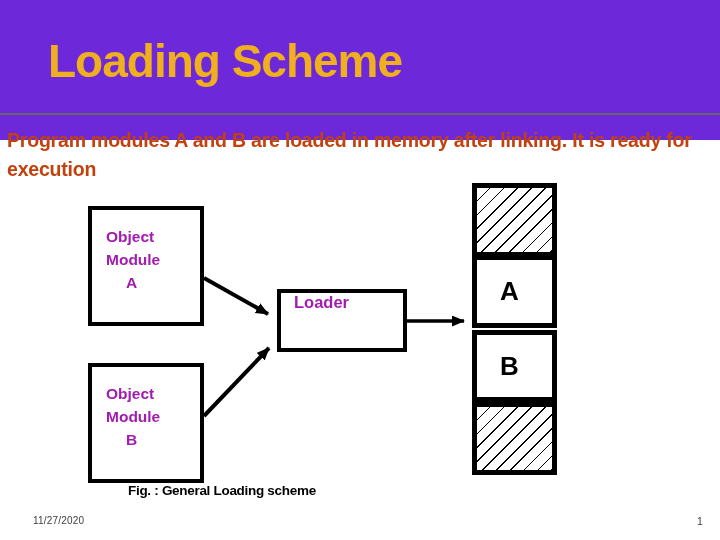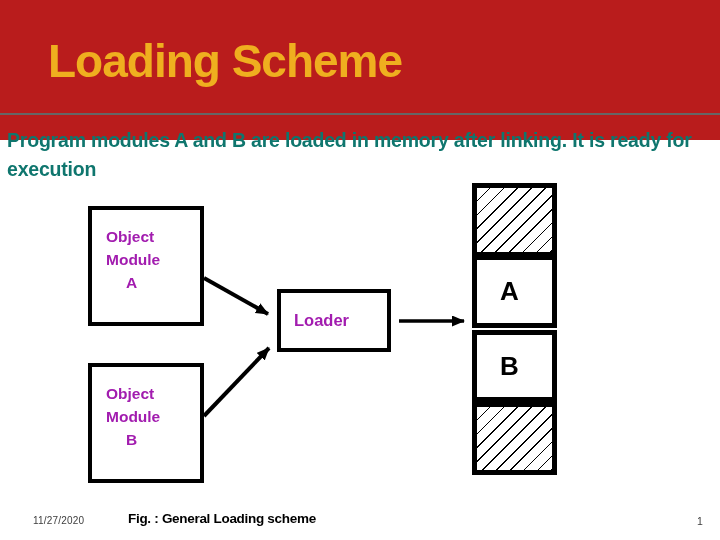--- a/index.html
+++ b/index.html
@@ -7,54 +7,54 @@
     position:relative;
     width:720px;height:540px;
     background:#ffffff;
     overflow:hidden;
     font-family:"Liberation Sans", sans-serif;
     -webkit-font-smoothing:antialiased;
   }
   
   .banner{
     position:absolute;left:0;top:0;width:720px;height:140px;
-    background:#b91c1c;
+    background:#6d28d9;
   }
   .title{
     position:absolute;left:48px;top:38px;
     font-size:46px;line-height:46px;font-weight:bold;
     letter-spacing:-1px;color:#efaf1f;white-space:nowrap;
   }
   .divider{
     position:absolute;left:0;top:113px;width:720px;height:2px;
     background:#666666;
   }
   
   .intro{
     position:absolute;left:7px;top:126px;width:692px;
-    font-size:19.5px;line-height:29px;font-weight:bold;color:#0f766e;
+    font-size:19.5px;line-height:29px;font-weight:bold;color:#c2410c;
     letter-spacing:-0.2px;
   }
   
   .dbox{
     position:absolute;background:#ffffff;border:4px solid #000000;
     font-weight:bold;color:#a21caf;box-sizing:border-box;
   }
   .box-module{
     left:88px;width:116px;height:120px;
     font-size:15.5px;line-height:23px;
     padding:15px 0 0 14px;
   }
   .box-module-a{top:206px;}
   .box-module-b{top:363px;}
   .mod-line{display:block;}
   .mod-letter{display:block;padding-left:20px;}
   .box-loader{
-    left:277px;top:289px;width:114px;height:63px;
-    font-size:16.5px;display:flex;align-items:center;
+    left:277px;top:289px;width:130px;height:63px;
+    font-size:16.5px;display:flex;
     padding-left:13px;
   }
   
   .mem{
     position:absolute;left:472px;width:85px;
     border:5px solid #000000;box-sizing:border-box;background:#ffffff;
   }
   .mem-hatch{
     background:repeating-linear-gradient(135deg,
       #ffffff 0px, #ffffff 8.6px, #000000 8.6px, #000000 9.8px);
@@ -69,21 +69,21 @@
     padding-right:10px;box-sizing:border-box;
   }
   
   .arrows{position:absolute;left:0;top:0;width:720px;height:540px;pointer-events:none;}
   
   .footer-date{
     position:absolute;left:33px;top:515px;
     font-size:10px;color:#3d3d3d;letter-spacing:0.2px;
   }
   .footer-caption{
-    position:absolute;left:128px;top:511px;
+    position:absolute;left:128px;top:483px;
     font-size:13.5px;font-weight:bold;color:#000000;letter-spacing:-0.3px;
   }
   .footer-page{
     position:absolute;left:697px;top:515px;
     font-size:10.5px;color:#3d3d3d;
   }
 </style>
 </head>
 <body>
 

